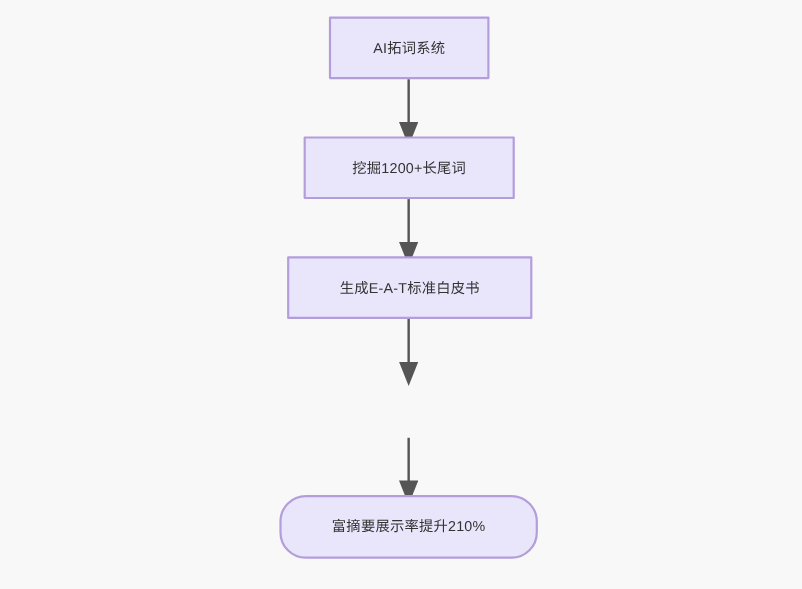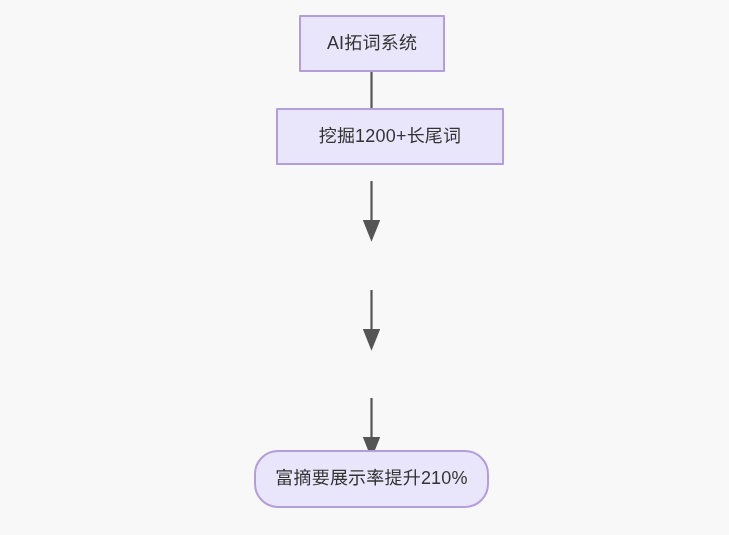--- a/index.html
+++ b/index.html
@@ -30,31 +30,31 @@
     background: #e9e6fb;
     border: 2px solid #b39ddb;
     border-radius: 1px;
     display: flex;
     align-items: center;
     justify-content: center;
     text-align: center;
   }
 
   .node-label {
-    font-size: 18px;
+    font-size: 13px;
     line-height: 1.2;
     color: #333333;
     letter-spacing: 0.2px;
     white-space: nowrap;
     font-family: "Liberation Sans", "DejaVu Sans", sans-serif;
   }
 
   
   .node-1 { left: 299px; top: 15px;  width: 146px; height: 57px; }
-  .node-2 { left: 276px; top: 108px; width: 228px; height: 57px; }
+  .node-2 { left: 276px; top: 124px; width: 192px; height: 57px; }
   .node-3 { left: 261px; top: 233px; width: 223px; height: 57px; }
   .node-4 { left: 265px; top: 342px; width: 214px; height: 56px; }
   .node-5 { left: 254px; top: 450px; width: 235px; height: 58px; border-radius: 24px; }
 
   .edge-layer {
     position: absolute;
     left: 0;
     top: 0;
     width: 729px;
     height: 535px;
@@ -88,19 +88,22 @@
   </svg>
 
   <div class="node node-1">
     <span class="node-label">AI拓词系统</span>
   </div>
 
   <div class="node node-2">
     <span class="node-label">挖掘1200+长尾词</span>
   </div>
 
+  <div class="node node-3">
+    <span class="node-label">生成E-A-T标准白皮书</span>
+  </div>
 
 
   <div class="node node-5">
     <span class="node-label">富摘要展示率提升210%</span>
   </div>
 
 </div>
 
 </body></html>

